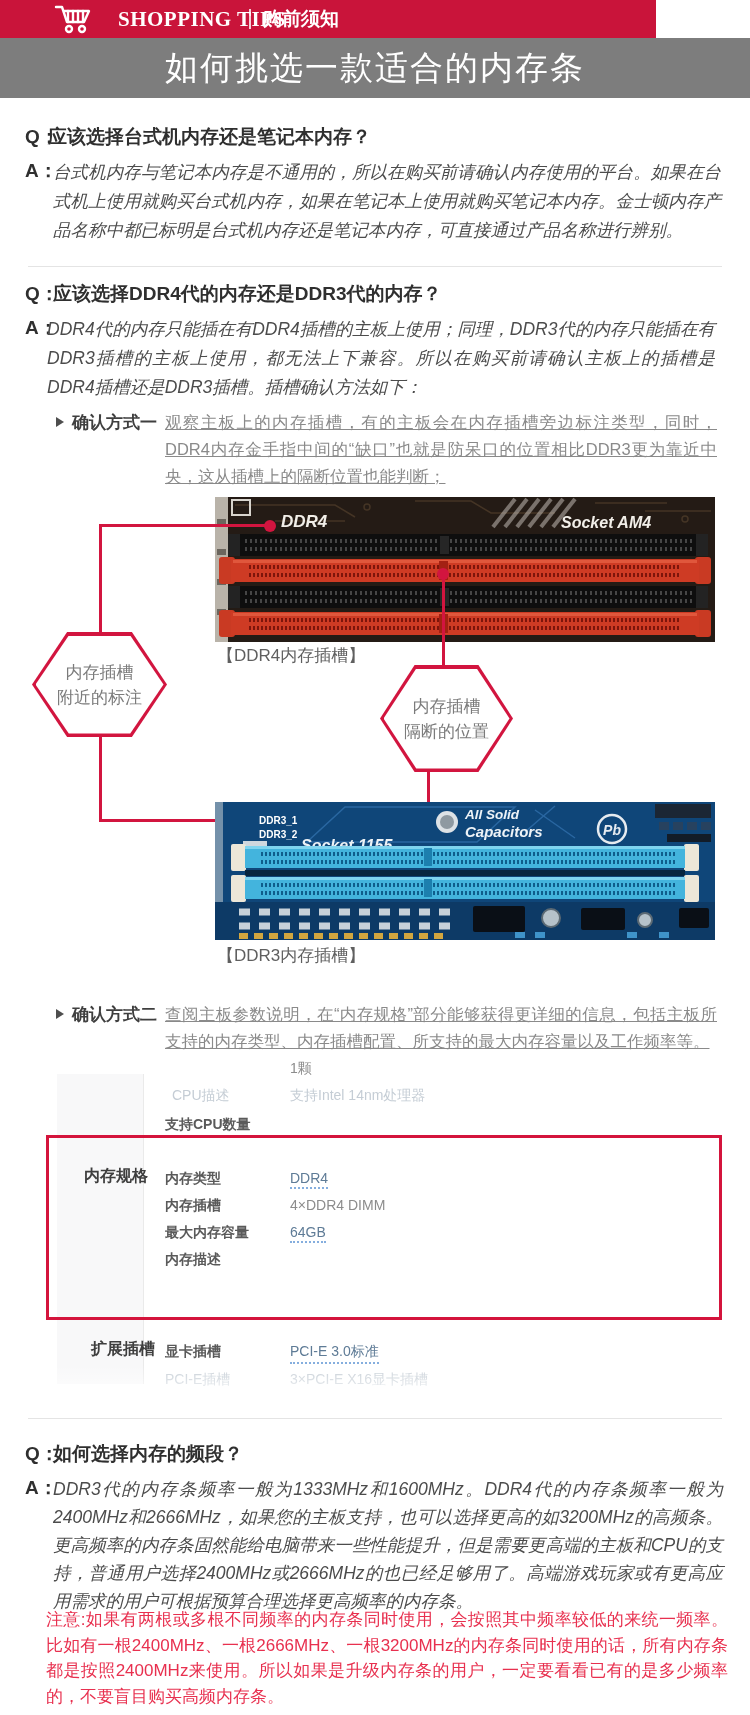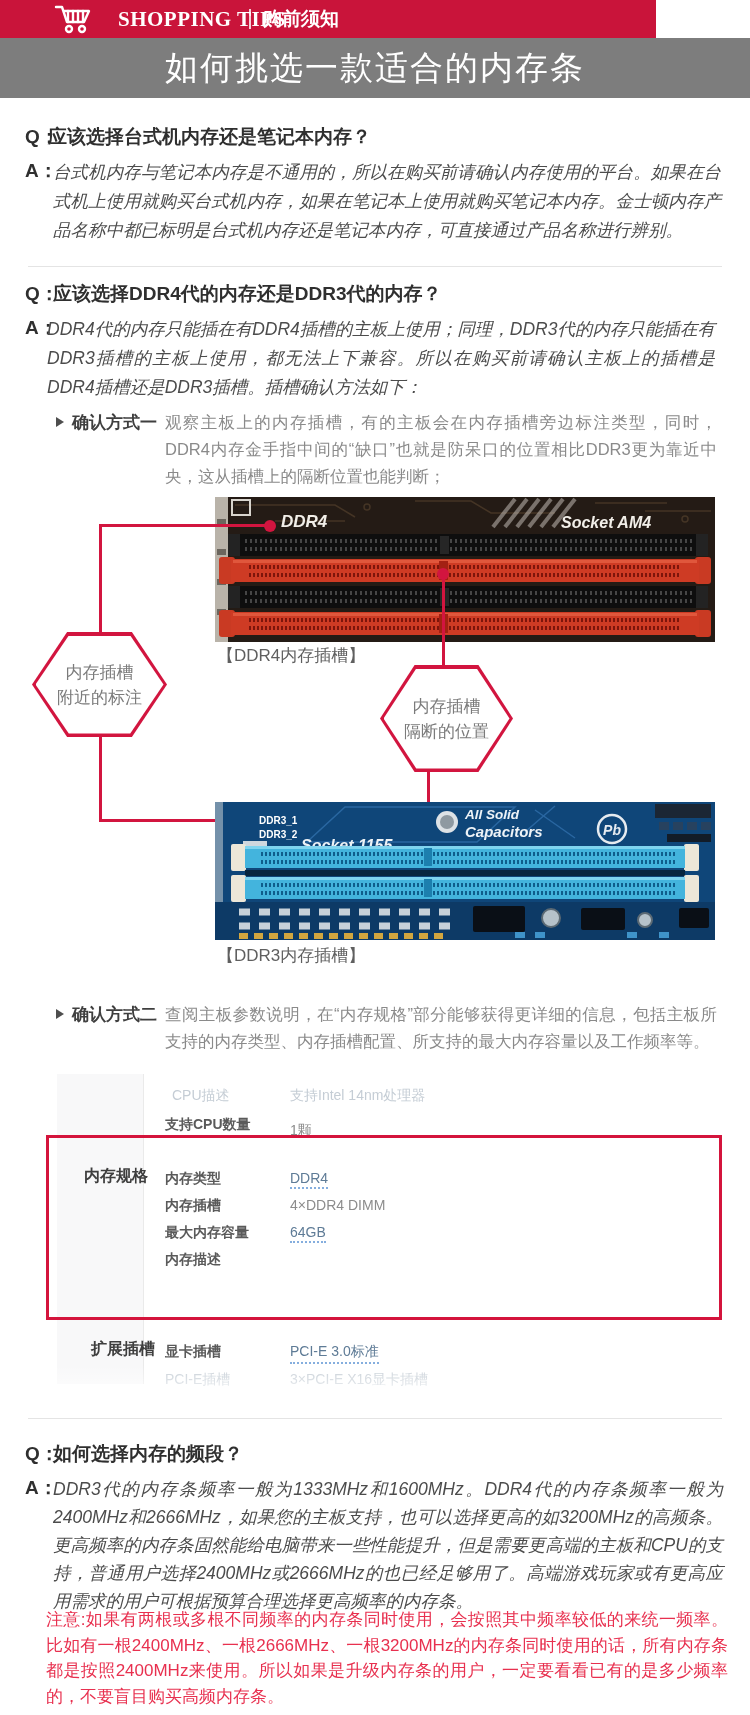--- a/index.html
+++ b/index.html
@@ -13,21 +13,21 @@
   .subtitle{left:263px;top:0;line-height:38px;color:#fff;font-size:19px;font-weight:bold;}
   .banner{left:0;top:38px;width:750px;height:60px;background:#7d7d7d;}
   .banner-title{width:100%;text-align:center;line-height:60px;color:#fff;font-size:33px;letter-spacing:2px;}
   
   .qmark,.qtext{font-size:19px;font-weight:bold;color:#2f2f2f;white-space:nowrap;}
   .apara{font-size:17.5px;line-height:29px;color:#4c4c4c;text-align:justify;font-style:italic;}
   .hline{height:1px;background:#e4e4e4;}
   
   .tri{width:0;height:0;border-left:8px solid #4e4e4e;border-top:5px solid transparent;border-bottom:5px solid transparent;}
   .mlabel{font-size:17px;font-weight:bold;color:#3f3f3f;white-space:nowrap;}
-  .mbody{font-size:16.5px;line-height:27px;color:#8a8a8a;text-align:justify;}
+  .mbody{font-size:16.5px;line-height:27px;color:#8a8a8a;text-align:justify;text-decoration:underline;}
   .caption{font-size:17px;color:#5f5f5f;white-space:nowrap;}
   
   .rline{background:#d2153f;}
   .dot{width:12px;height:12px;border-radius:50%;background:#d2153f;}
   .hex-outer{width:100%;height:100%;background:#d2153f;
      clip-path:polygon(26% 0,74% 0,100% 50%,74% 100%,26% 100%,0 50%);}
   .hex-inner{position:absolute;left:3.5px;top:3.5px;right:3.5px;bottom:3.5px;background:#fff;
      clip-path:polygon(26% 0,74% 0,100% 50%,74% 100%,26% 100%,0 50%);
      display:flex;align-items:center;justify-content:center;}
   .hextext{font-size:17px;line-height:25px;color:#7b7b7b;text-align:center;}
@@ -241,21 +241,21 @@
   <span class="abs mlabel" style="left:72px;top:1003px">确认方式二</span>
   <div class="abs mbody" style="left:165px;top:1001px;width:552px">查阅主板参数说明，在“内存规格”部分能够获得更详细的信息，包括主板所支持的内存类型、内存插槽配置、所支持的最大内存容量以及工作频率等。</div>
 
   <div class="abs" style="left:57px;top:1074px;width:86px;height:310px;background:#f8f8f9"></div>
   <div class="abs" style="left:143px;top:1074px;width:1px;height:310px;background:#eaeaea"></div>
 
   <span class="abs tlabel tfade" style="left:172px;top:1087px">CPU描述</span>
   <span class="abs tvalue tfade" style="left:290px;top:1087px">支持Intel 14nm处理器</span>
 
   <span class="abs tlabel" style="left:165px;top:1116px">支持CPU数量</span>
-  <span class="abs tvalue" style="left:290px;top:1122px">1颗</span>
+  <span class="abs tvalue" style="left:290px;top:1060px">1颗</span>
 
   <span class="abs tsection" style="left:84px;top:1166px">内存规格</span>
 
   <span class="abs tlabel" style="left:165px;top:1170px">内存类型</span>
   <span class="abs tvalue link" style="left:290px;top:1170px">DDR4</span>
 
   <span class="abs tlabel" style="left:165px;top:1197px">内存插槽</span>
   <span class="abs tvalue" style="left:290px;top:1197px">4×DDR4 DIMM</span>
 
   <span class="abs tlabel" style="left:165px;top:1224px">最大内存容量</span>

